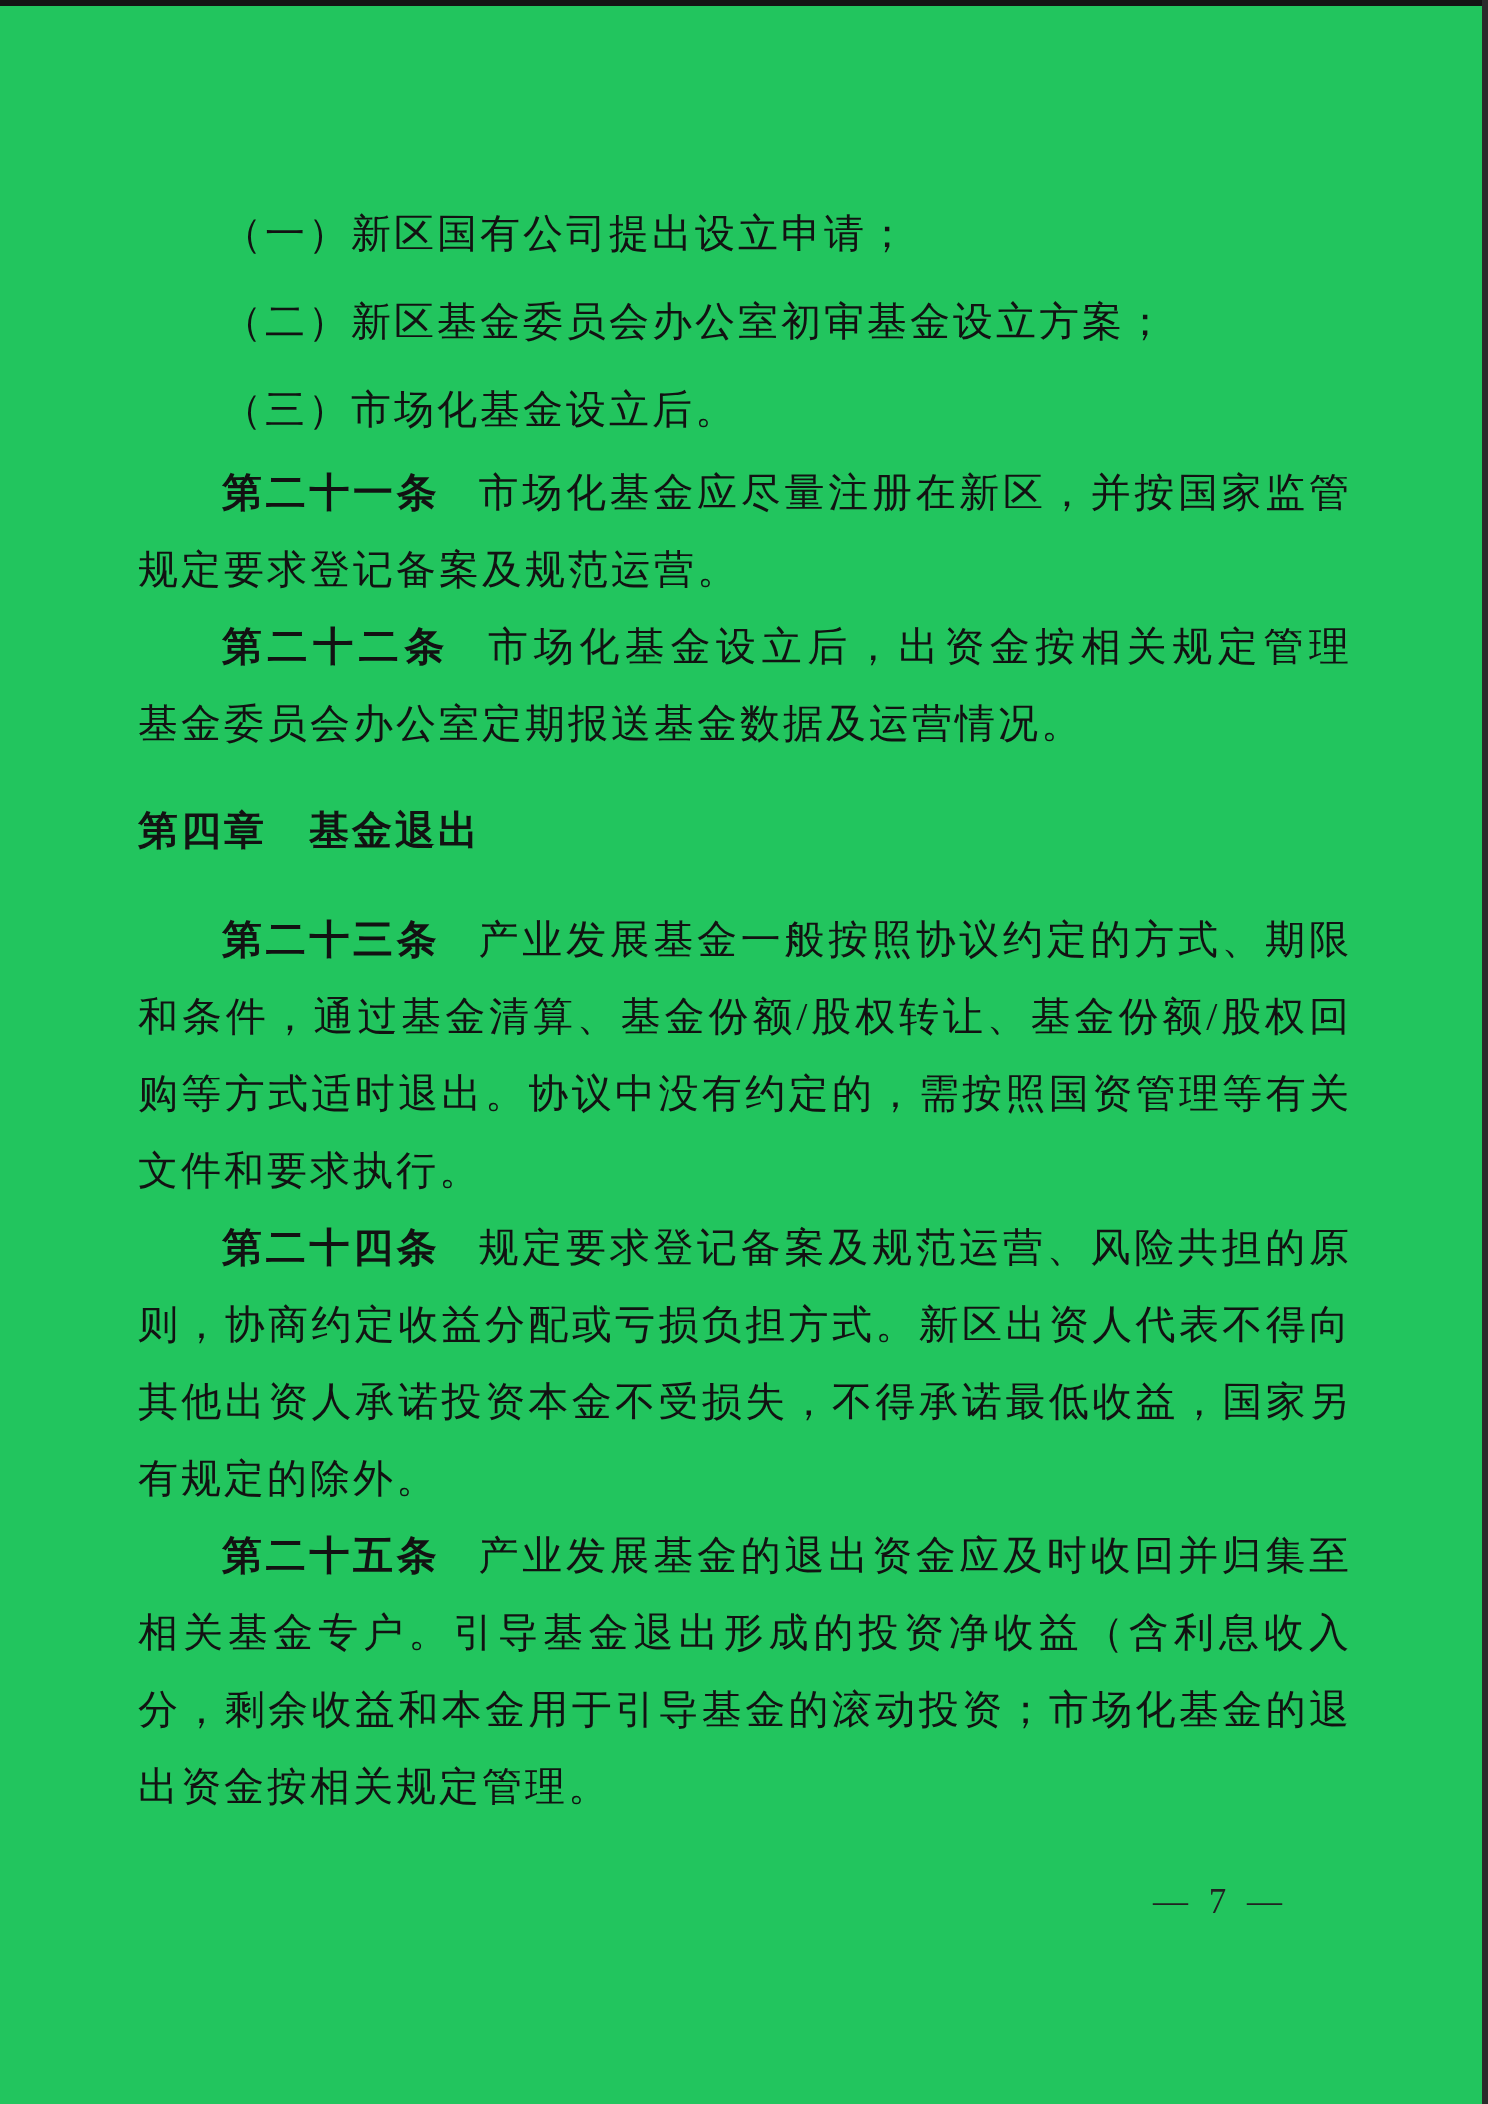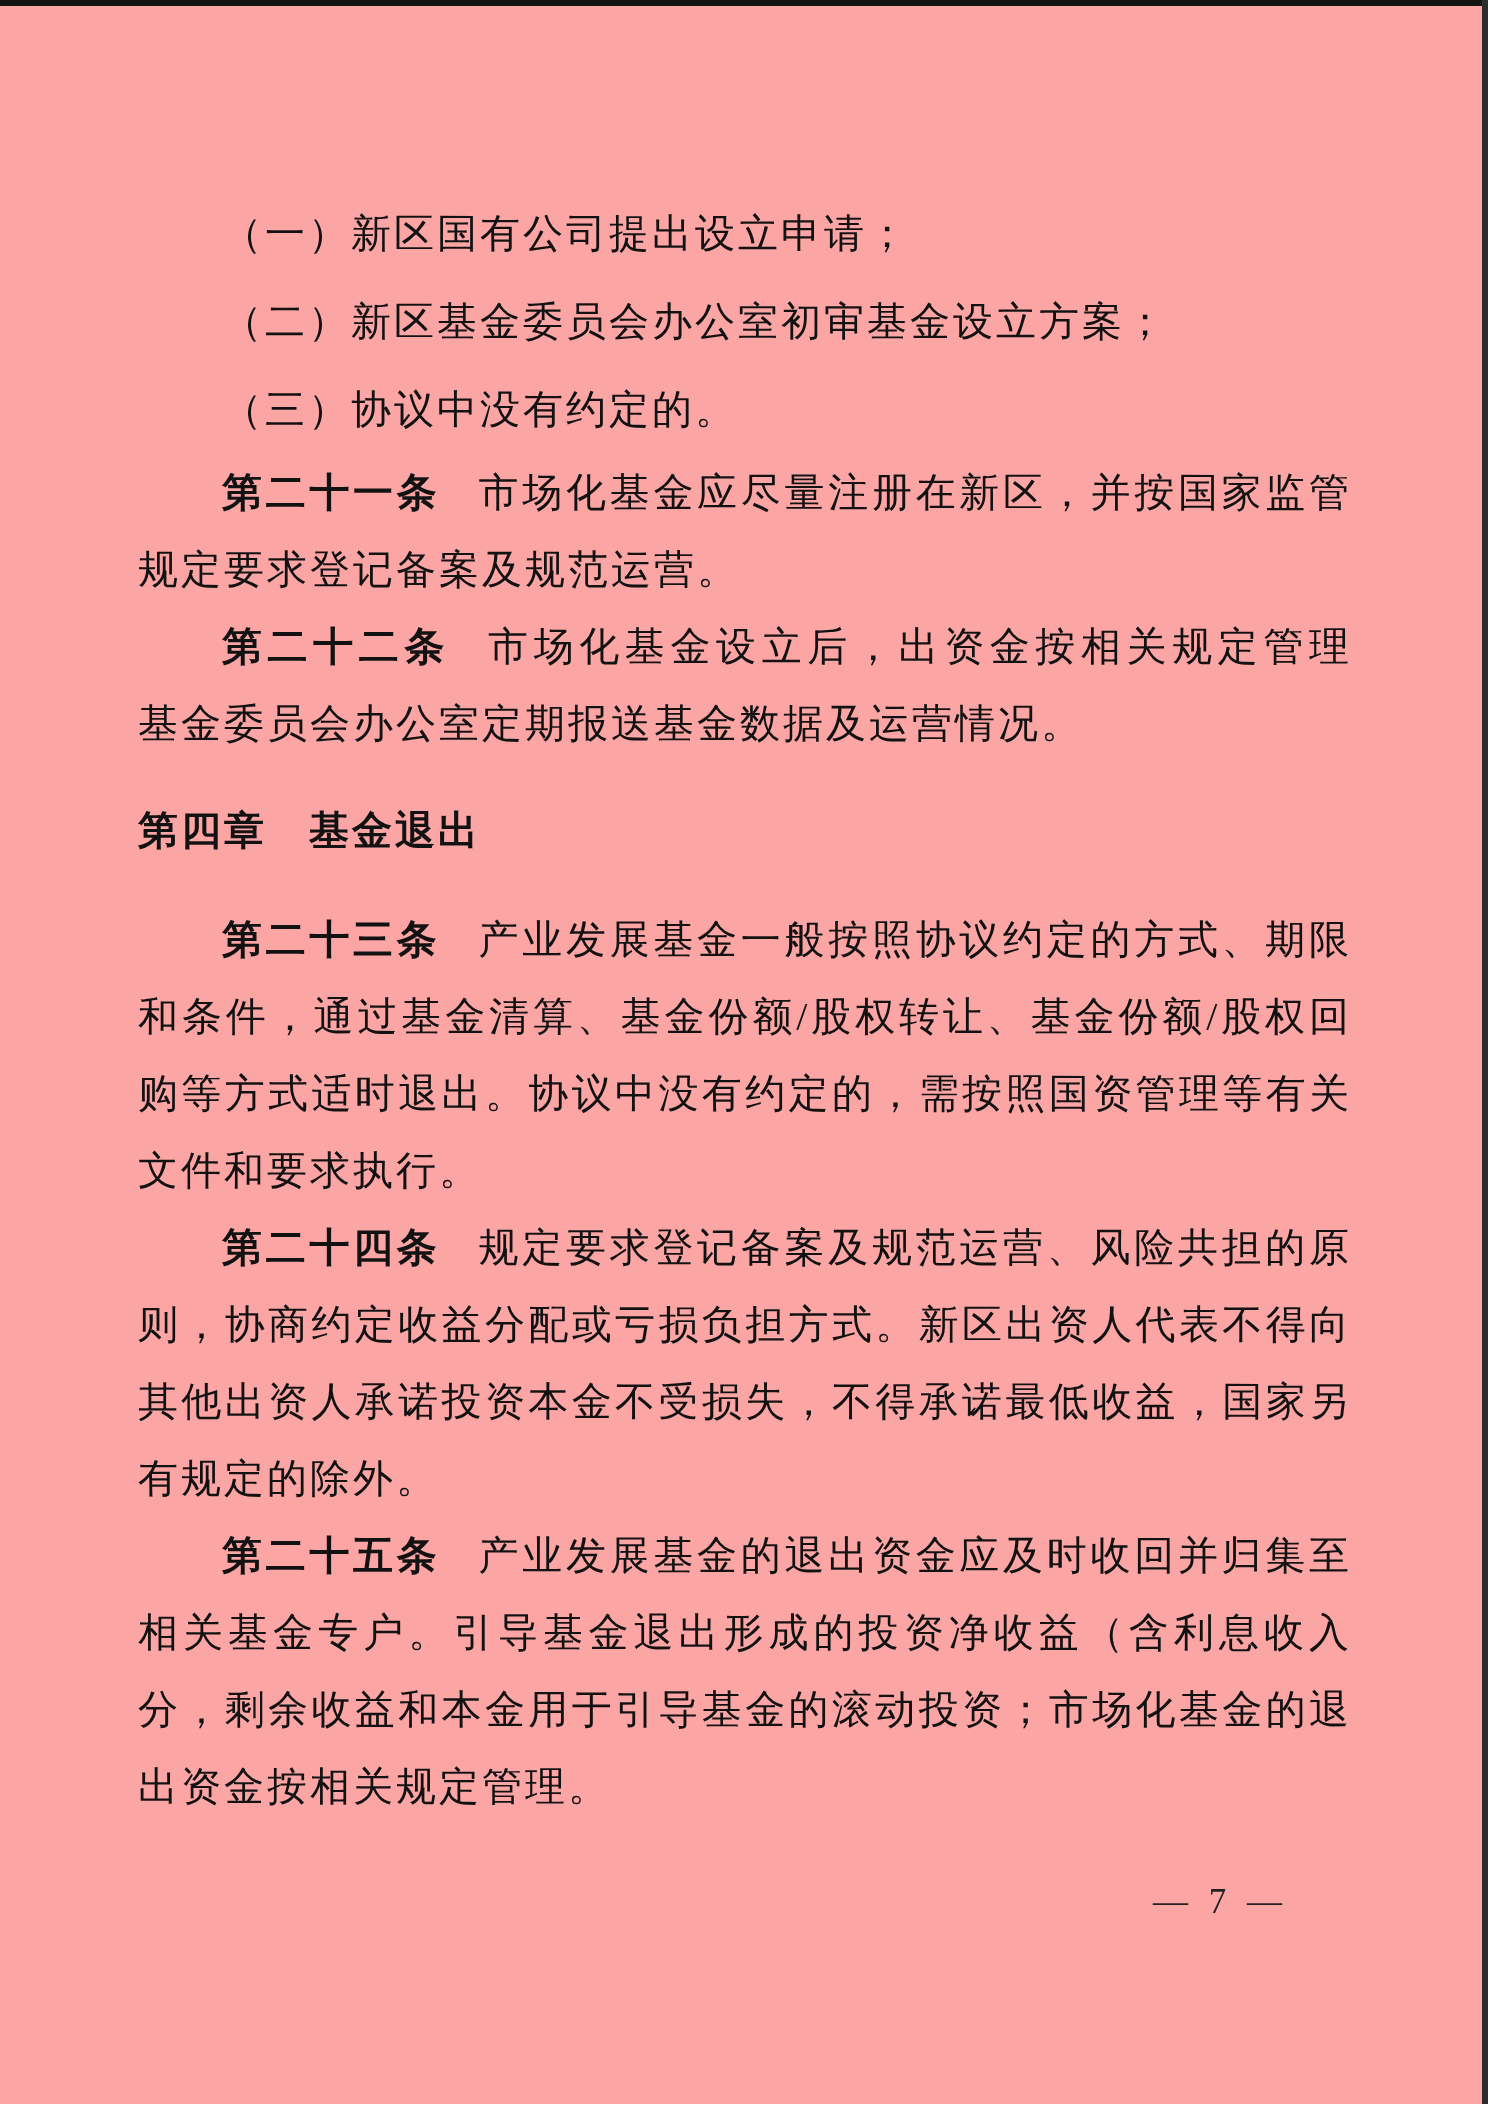--- a/index.html
+++ b/index.html
@@ -1,20 +1,20 @@
 <!DOCTYPE html>
 <html><head>
 <meta charset="utf-8">
 <style>
   html, body { margin: 0; padding: 0; background: #ffffff; }
   .page {
     position: relative;
     width: 1488px;
     height: 2104px;
-    background: #fca5a5;
+    background: #22c55e;
     overflow: hidden;
     font-family: "Liberation Serif", "DejaVu Serif", serif;
     color: #121212;
   }
   .edge-top {
     position: absolute; top: 0; left: 0;
     width: 100%; height: 6px; background: #141414;
   }
   .edge-right {
     position: absolute; top: 0; right: 0;
@@ -71,21 +71,21 @@
 </style>
 </head>
 <body>
 
 <div class="page">
   <div class="edge-top"></div>
   <div class="edge-right"></div>
   <div class="doc-body">
       <div class="line list indent"><span class="line-text">（一）新区国有公司提出设立申请；</span></div>
       <div class="line list indent"><span class="line-text">（二）新区基金委员会办公室初审基金设立方案；</span></div>
-      <div class="line list indent"><span class="line-text">（三）协议中没有约定的。</span></div>
+      <div class="line list indent"><span class="line-text">（三）市场化基金设立后。</span></div>
       <div class="line indent justify"><span class="bold-prefix">第二十一条</span><span class="line-text">市场化基金应尽量注册在新区，并按国家监管</span></div>
       <div class="line"><span class="line-text">规定要求登记备案及规范运营。</span></div>
       <div class="line indent justify"><span class="bold-prefix">第二十二条</span><span class="line-text">市场化基金设立后，出资金按相关规定管理</span></div>
       <div class="line"><span class="line-text">基金委员会办公室定期报送基金数据及运营情况。</span></div>
       <div class="line heading"><span class="bold-prefix">第四章</span><span class="line-text">基金退出</span></div>
       <div class="line indent justify"><span class="bold-prefix">第二十三条</span><span class="line-text">产业发展基金一般按照协议约定的方式、期限</span></div>
       <div class="line justify"><span class="line-text">和条件，通过基金清算、基金份额/股权转让、基金份额/股权回</span></div>
       <div class="line justify"><span class="line-text">购等方式适时退出。协议中没有约定的，需按照国资管理等有关</span></div>
       <div class="line"><span class="line-text">文件和要求执行。</span></div>
       <div class="line indent justify"><span class="bold-prefix">第二十四条</span><span class="line-text">规定要求登记备案及规范运营、风险共担的原</span></div>

